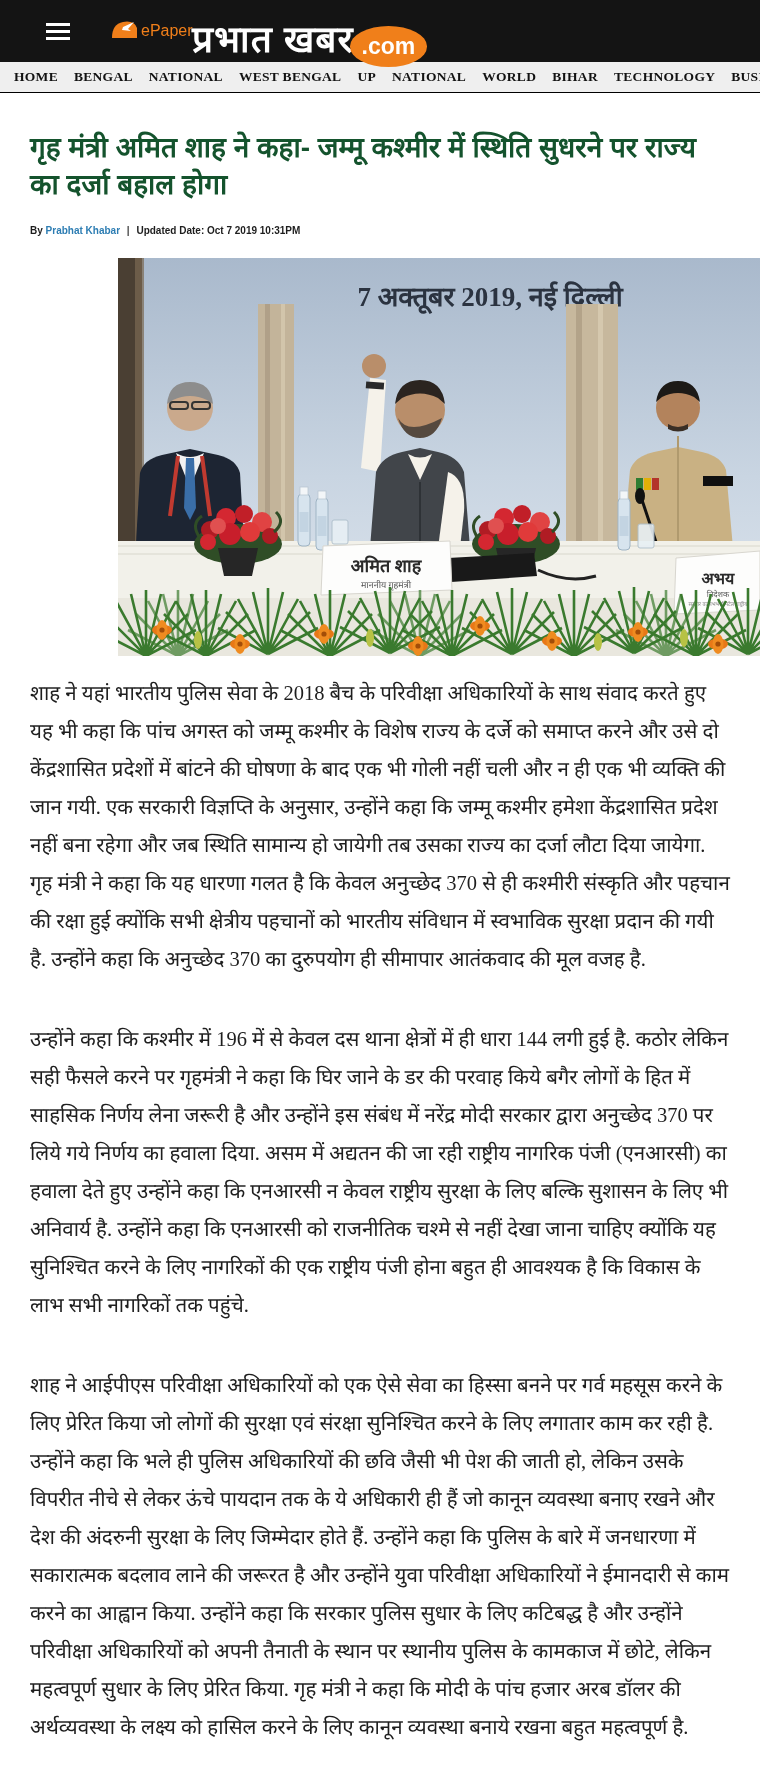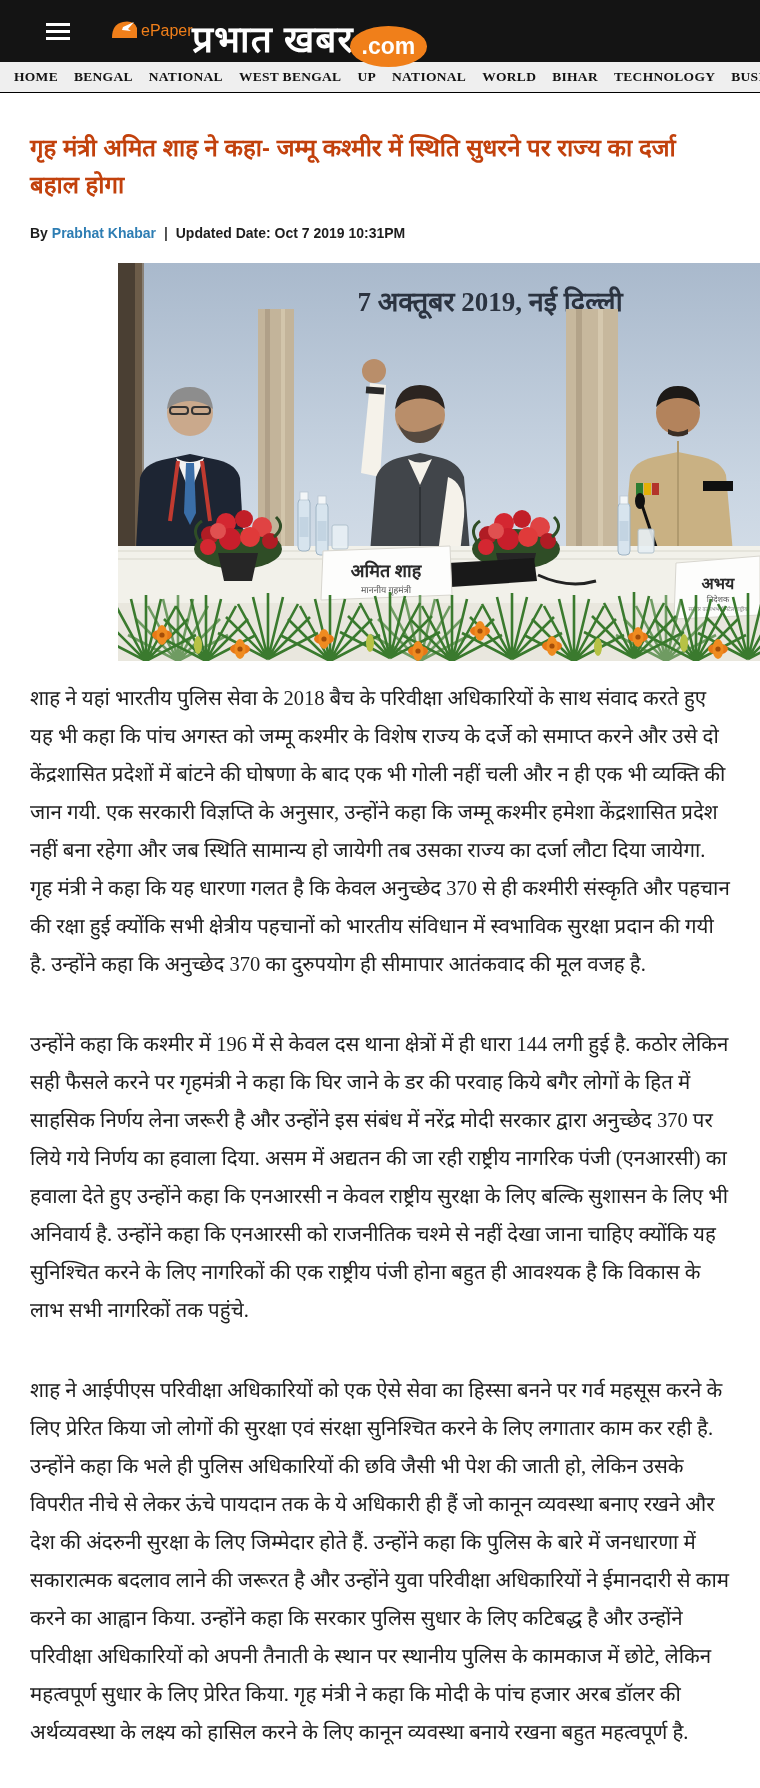--- a/index.html
+++ b/index.html
@@ -26,22 +26,22 @@
   .main-nav { background: #efefef; height: 31px; display: flex; align-items: center;
               padding-left: 6px; white-space: nowrap; overflow: hidden;
               border-bottom: 1px solid #000000; }
   .main-nav a { font-family: "Liberation Serif", serif; font-weight: bold;
                 font-size: 13.5px; letter-spacing: .3px; color: #121212;
                 text-decoration: none; padding: 0 8px; }
 
   
   .article-wrap { padding: 0 30px; }
   .headline { margin: 36px 0 16px; font-family: "Liberation Sans", sans-serif;
-              font-weight: bold; font-size: 24px; line-height: 37px; color: #c2410c; }
-  .byline { font-family: "Liberation Sans", sans-serif; font-size: 14px; font-weight: bold;
+              font-weight: bold; font-size: 28px; line-height: 37px; color: #14532d; }
+  .byline { font-family: "Liberation Sans", sans-serif; font-size: 10px; font-weight: bold;
             color: #1d1d1d; margin: 22px 0 0; }
   .byline .author { color: #2d7db3; text-decoration: none; font-weight: bold; }
   .byline .sep { color: #444; padding: 0 4px; }
 
   figure.hero { width: 525px; height: 398px; margin: 22px auto 0; }
   figure.hero svg { display: block; }
 
   .body-copy { margin-top: 18px; }
   .body-copy p { font-size: 20.5px; line-height: 38px; color: #1e1e1e; margin: 0 0 42px; }
   .body-copy .dateline { font-weight: bold; margin-right: 6px; }

